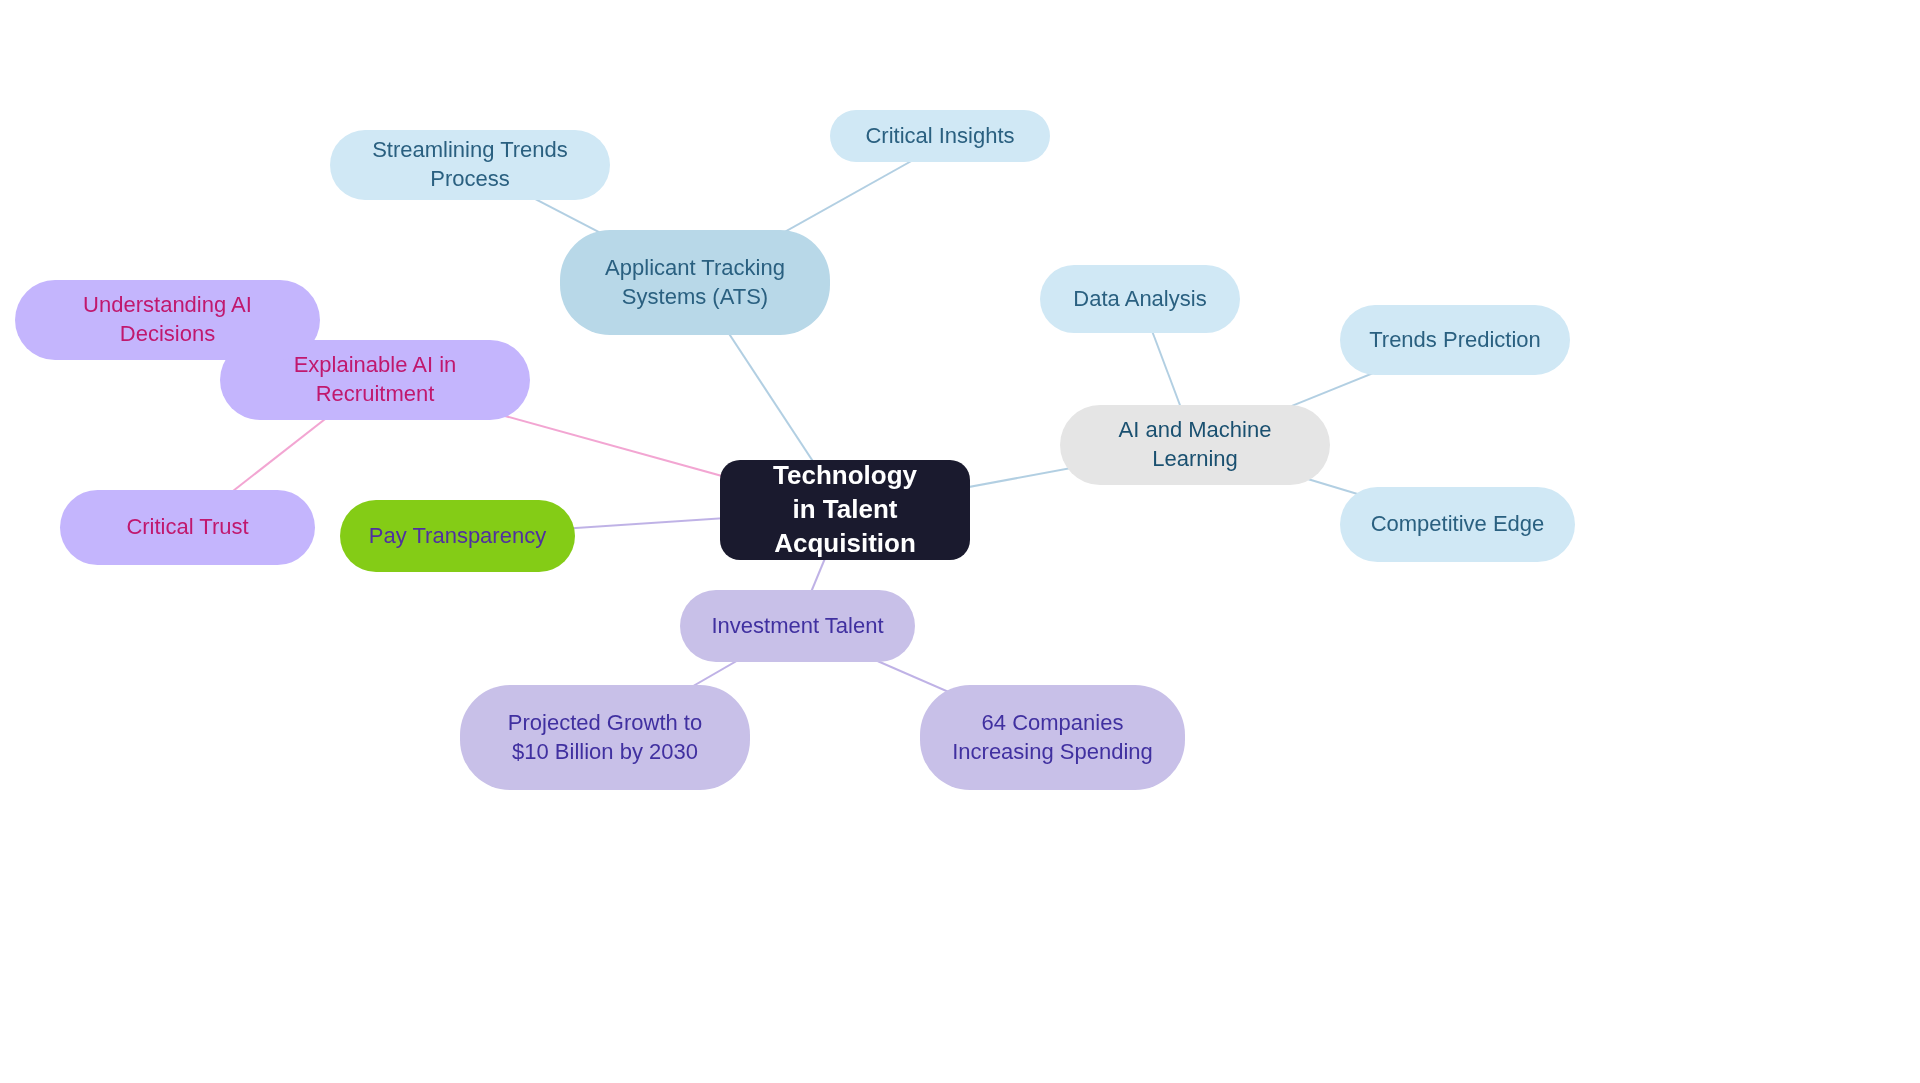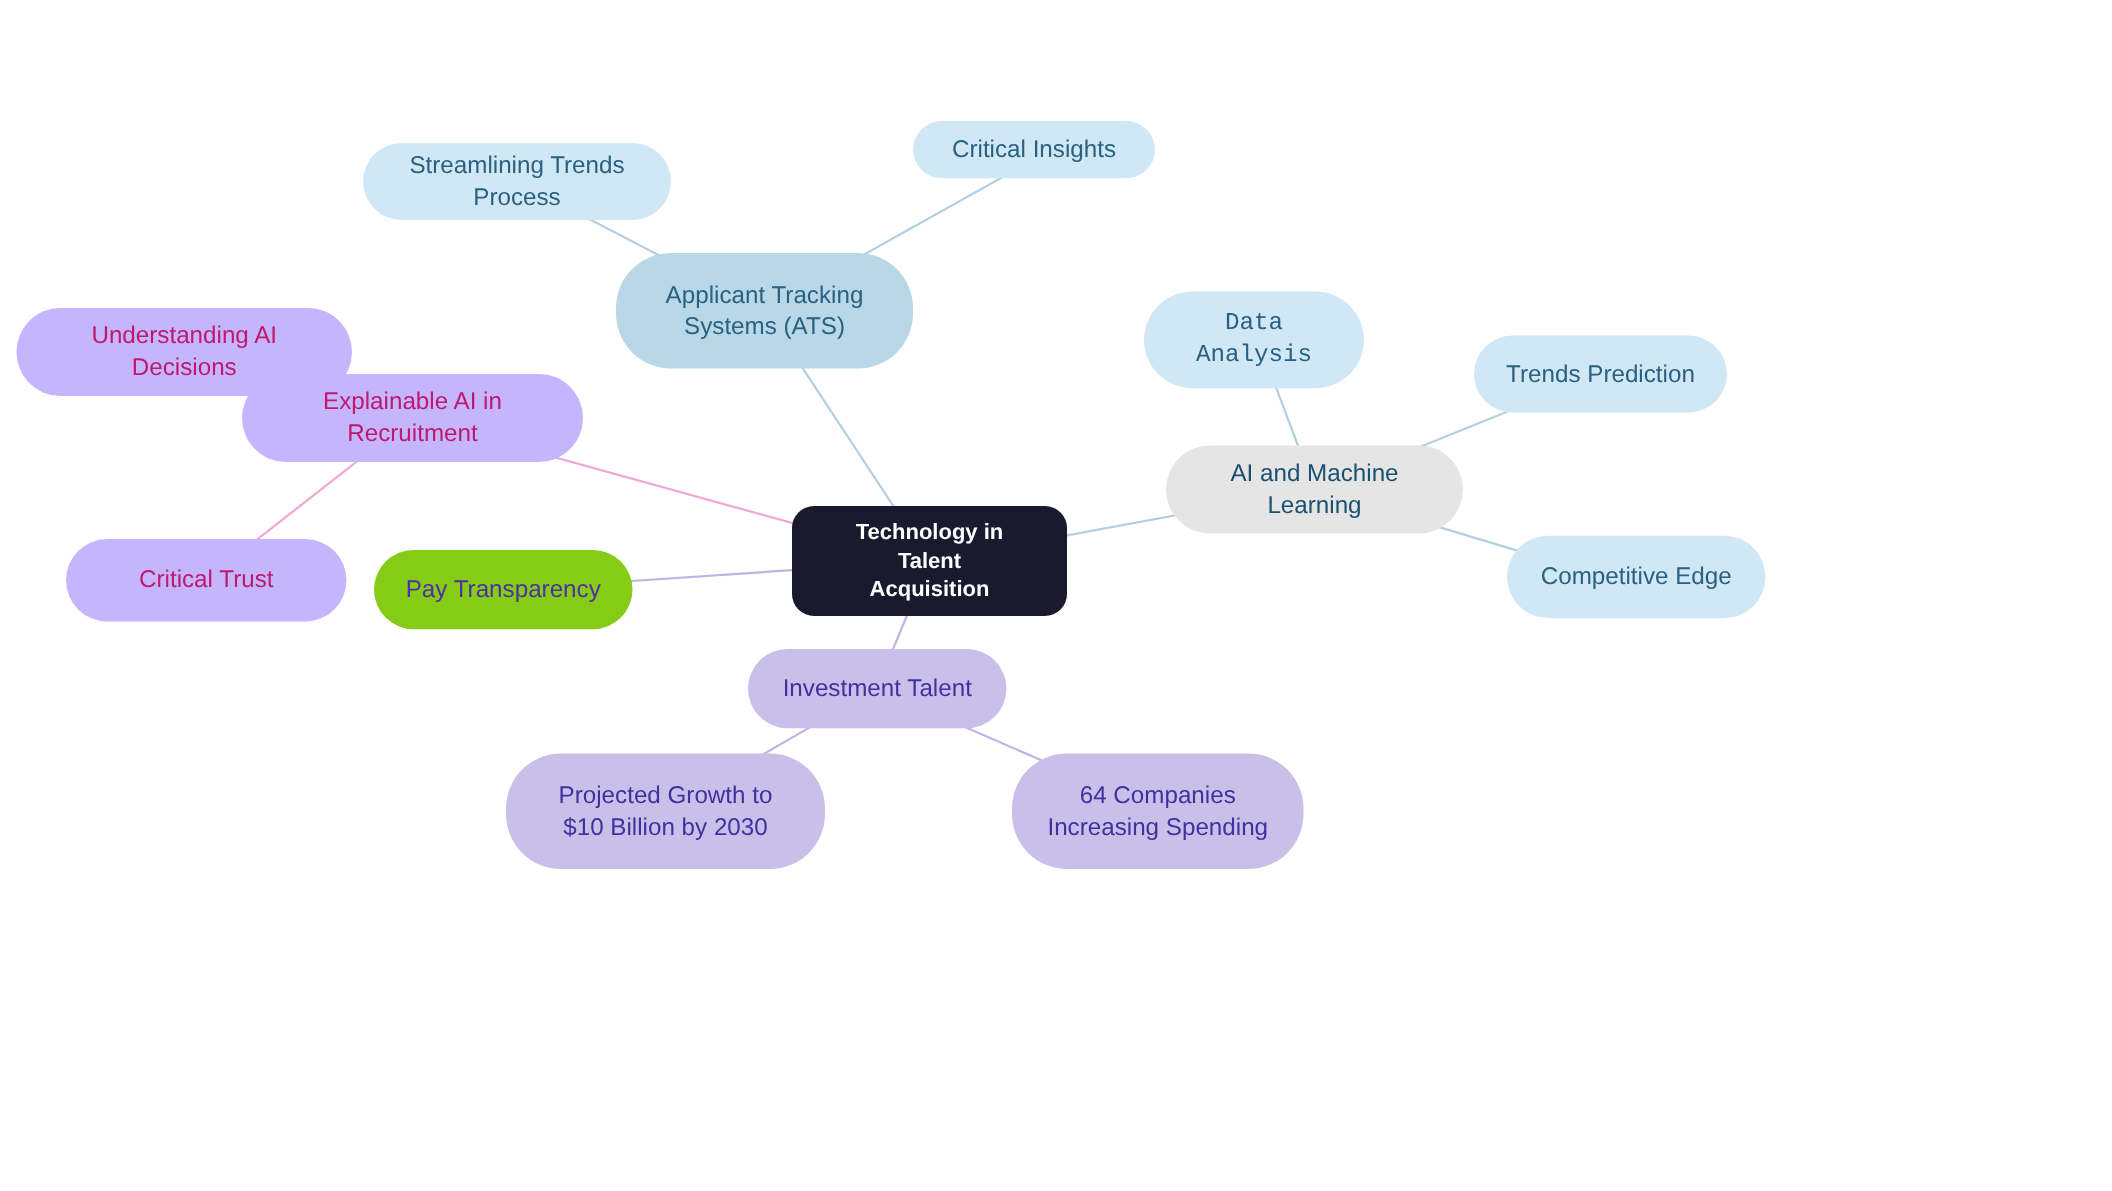--- a/index.html
+++ b/index.html
@@ -28,21 +28,21 @@
       border-radius: 50px;
       padding: 18px 28px;
       font-size: 22px;
       font-weight: 500;
       z-index: 1;
       line-height: 1.3;
     }
     .node-center {
       background: #1a1a2e;
       color: #ffffff;
-      font-size: 20px;
+      font-size: 26px;
       font-weight: 600;
       border-radius: 20px;
       padding: 30px 40px;
       width: 230px;
     }
     .node-blue-light {
       background: #b8d8e8;
       color: #2a6080;
       border: none;
     }
@@ -134,23 +134,23 @@
 </div>
 
 <div class="node node-lavender" style="left: 920px; top: 685px; width: 265px; height: 105px;">
   <span>64 Companies Increasing Spending</span>
 </div>
 
 <div class="node node-blue-medium" style="left: 1060px; top: 405px; width: 270px; height: 80px;">
   <span>AI and Machine Learning</span>
 </div>
 
-<div class="node node-blue-pale" style="left: 1040px; top: 265px; width: 200px; height: 88px; font-family: Liberation Mono, monospace;">
+<div class="node node-blue-pale" style="left: 1040px; top: 265px; width: 200px; height: 68px;">
   <span>Data Analysis</span>
 </div>
 
 <div class="node node-blue-pale" style="left: 1340px; top: 305px; width: 230px; height: 70px;">
   <span>Trends Prediction</span>
 </div>
 
-<div class="node node-blue-pale" style="left: 1370px; top: 487px; width: 235px; height: 75px;">
+<div class="node node-blue-pale" style="left: 1340px; top: 487px; width: 235px; height: 75px;">
   <span>Competitive Edge</span>
 </div>
 
 </body></html>

